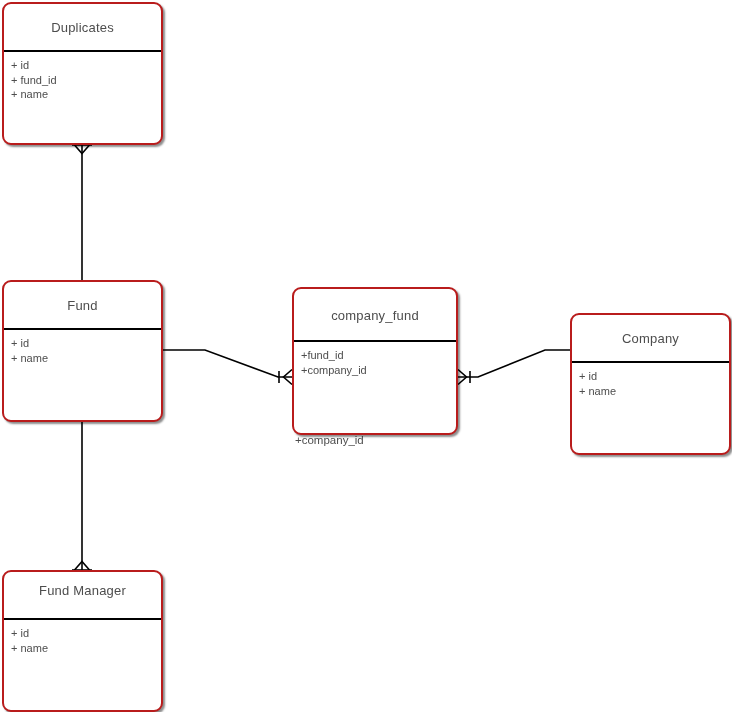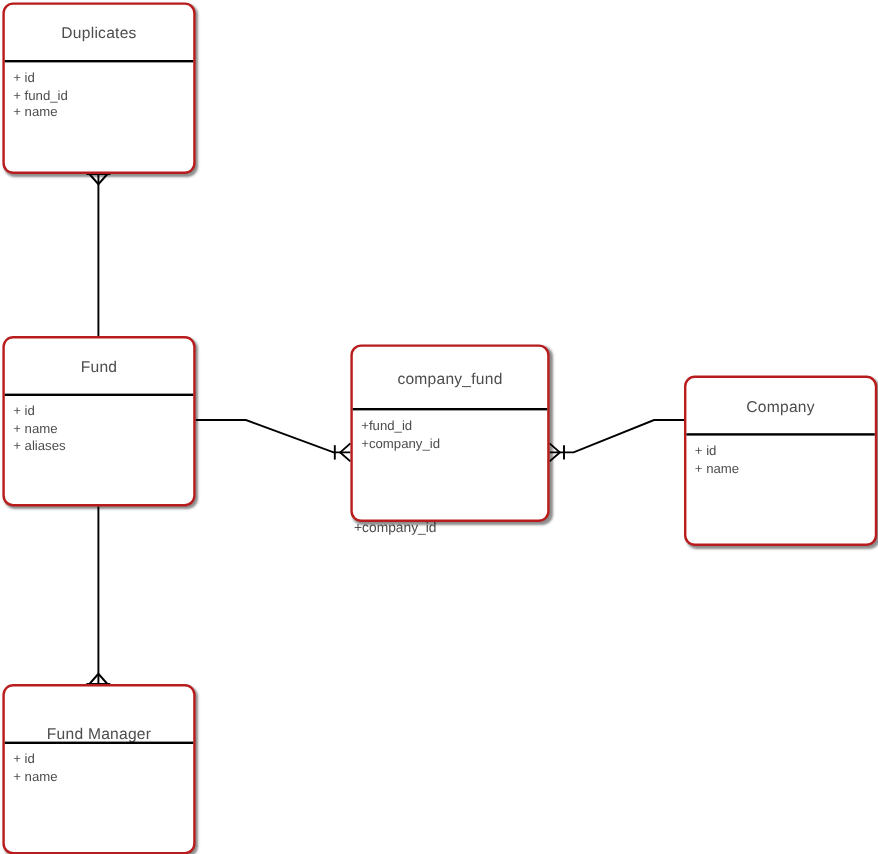--- a/index.html
+++ b/index.html
@@ -126,41 +126,40 @@
           <div>+ fund_id</div>
           <div>+ name</div>
         </div>
       </div>
       <div class="entity" style="left: 2px; top: 280px; width: 161px; height: 142px;">
         <div class="entity-title" style="top: 17px;">Fund</div>
         <div class="entity-divider" style="top: 46px;"></div>
         <div class="attr-list" style="top: 54px;">
           <div>+ id</div>
           <div>+ name</div>
-          <div>+ aliases</div>
         </div>
       </div>
       <div class="entity" style="left: 292px; top: 287px; width: 166px; height: 148px;">
         <div class="entity-title" style="top: 20px;">company_fund</div>
         <div class="entity-divider" style="top: 51px;"></div>
         <div class="attr-list" style="top: 59px;">
           <div>+fund_id</div>
           <div>+company_id</div>
         </div>
       </div>
       <div class="entity" style="left: 570px; top: 280px; width: 161px; height: 142px; margin-top: 33px;">
         <div class="entity-title" style="top: 17px;">Company</div>
         <div class="entity-divider" style="top: 46px;"></div>
         <div class="attr-list" style="top: 54px;">
           <div>+ id</div>
           <div>+ name</div>
         </div>
       </div>
       <div class="entity" style="left: 2px; top: 570px; width: 161px; height: 142px;">
-        <div class="entity-title" style="top: 33px;">Fund Manager</div>
+        <div class="entity-title" style="top: 12px;">Fund Manager</div>
         <div class="entity-divider" style="top: 46px;"></div>
         <div class="attr-list" style="top: 54px;">
           <div>+ id</div>
           <div>+ name</div>
         </div>
       </div>
     </div>
 
   <div id="labels">
       <div class="float-label" style="left: 295px; top: 418px;">+fund_id

